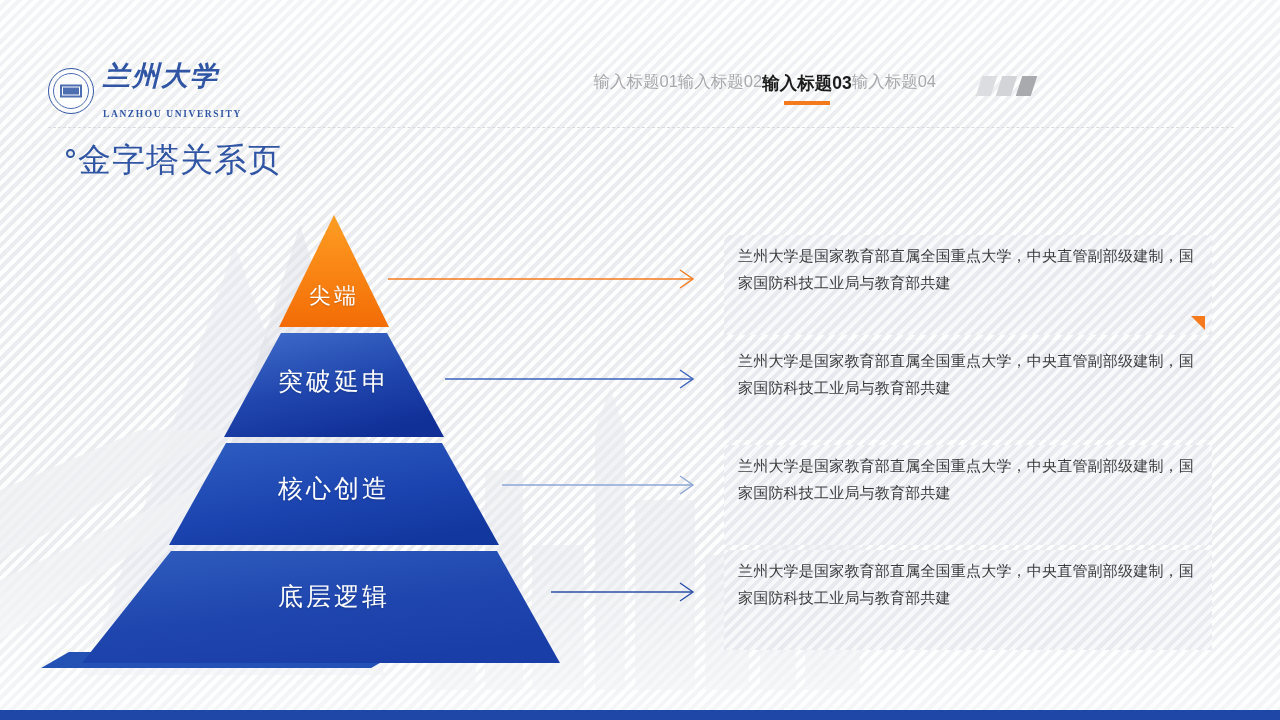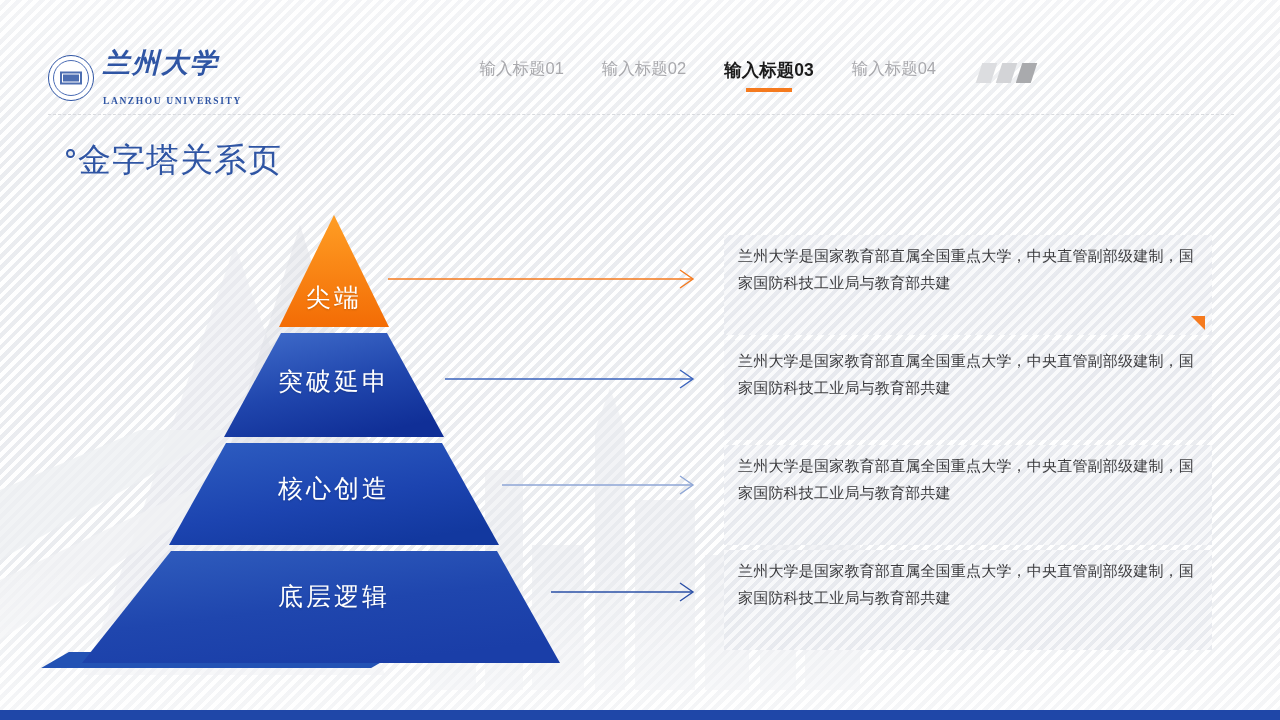--- a/index.html
+++ b/index.html
@@ -36,21 +36,21 @@
 
   
   .wm {
     position: absolute;
     pointer-events: none;
   }
 
   
   #header {
     position: absolute;
-    left: 0; top: 0;
+    left: 0; top: 13px;
     width: 1076px; height: 112px;
     z-index: 5;
   }
   #logo {
     position: absolute;
     left: 48px; top: 50px;
     display: flex;
     align-items: center;
     gap: 9px;
   }
@@ -103,21 +103,20 @@
     font-weight: bold;
     color: #2f55a4;
     letter-spacing: 1.6px;
   }
 
   #nav {
     position: absolute;
     right: 140px; top: 58px;
     display: flex;
     align-items: flex-start;
-    gap: 38px;
   }
   .nav-item {
     position: relative;
     font-size: 16.5px;
     color: #a9a9ad;
     white-space: nowrap;
     padding-bottom: 10px;
     cursor: pointer;
   }
   .nav-item.active {
@@ -188,21 +187,21 @@
     position: absolute;
     color: #ffffff;
     font-size: 25px;
     letter-spacing: 3px;
     white-space: nowrap;
     text-align: center;
     width: 100%;
     left: 0;
     text-shadow: 0 1px 2px rgba(0,0,0,.18);
   }
-  #tier-label-0 { top: 66px; font-size: 25px; letter-spacing: 3px; font-family: Liberation Mono, monospace; }
+  #tier-label-0 { top: 66px; font-size: 22px; letter-spacing: 3px; font-family: Liberation Mono, monospace; }
   #tier-label-1 { top: 150px; }
   #tier-label-2 { top: 257px; }
   #tier-label-3 { top: 365px; }
 
   
   #arrows {
     position: absolute;
     left: 0; top: 0;
     width: 1280px; height: 720px;
     z-index: 4;

